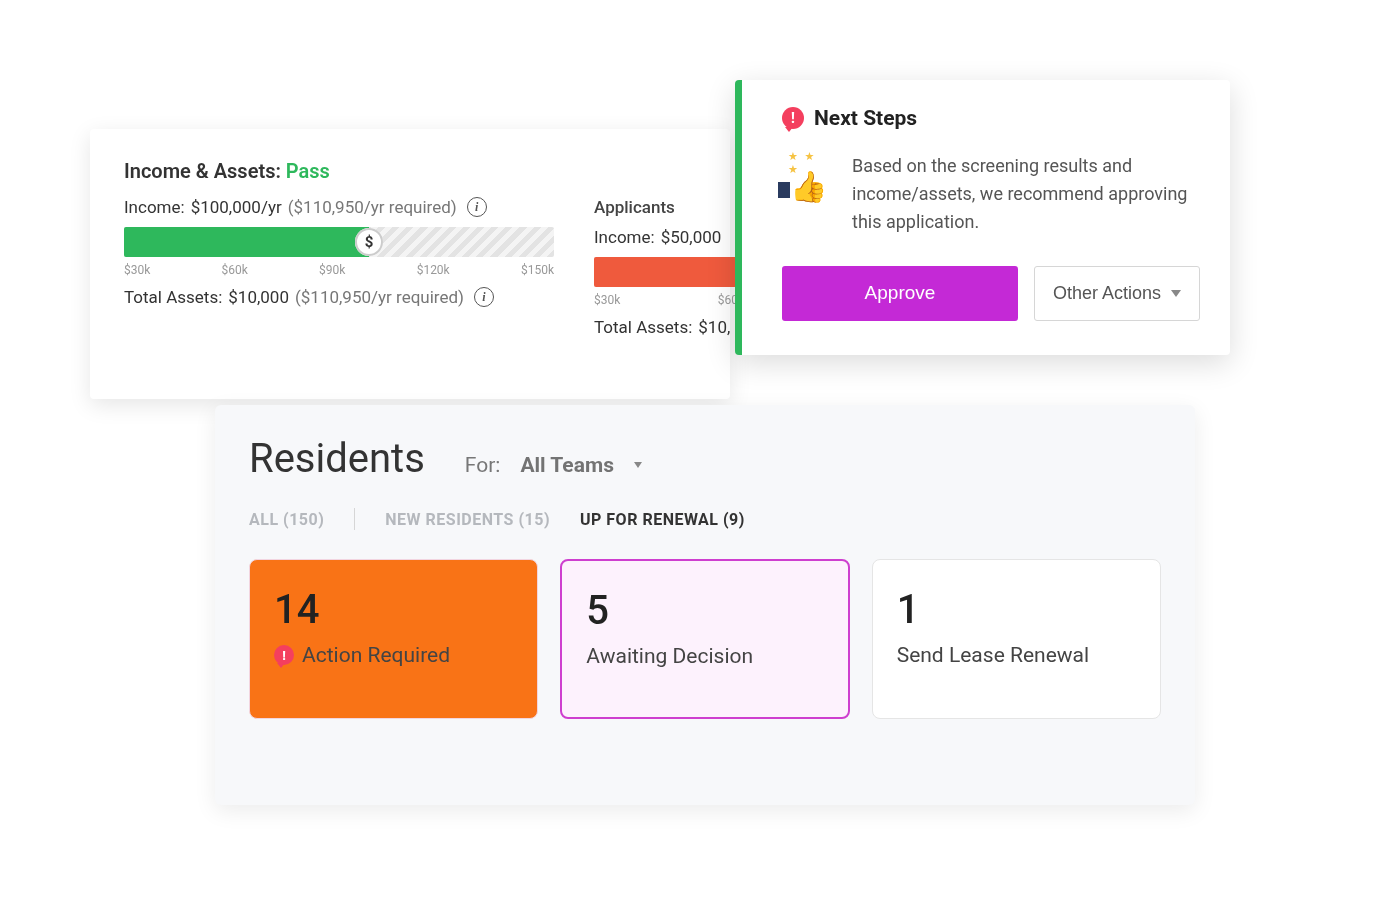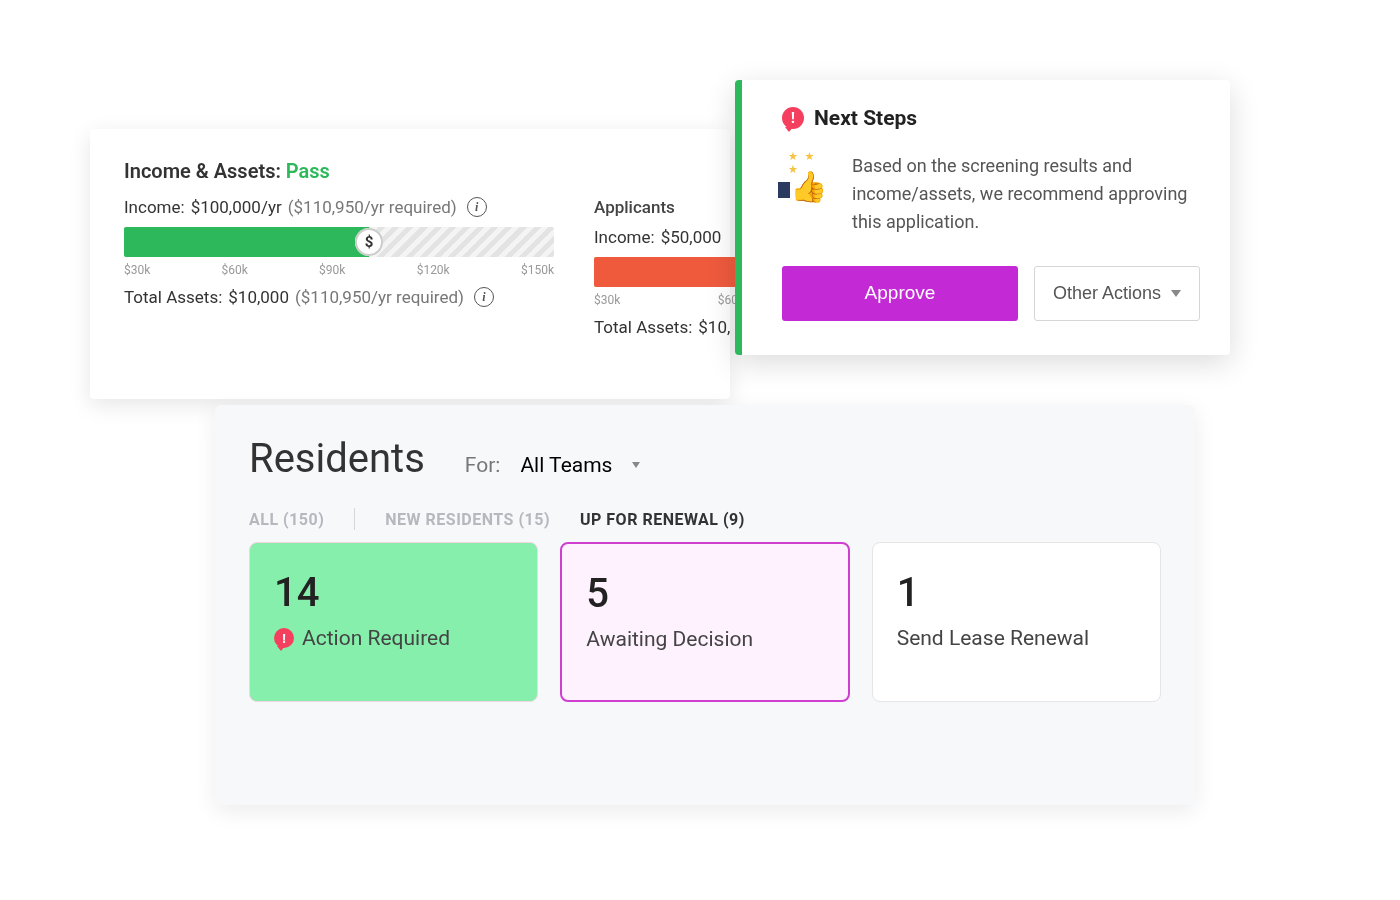--- a/index.html
+++ b/index.html
@@ -118,34 +118,34 @@
     left:215px; top:405px;
     width:980px; height:400px;
     background:#f7f8fa;
     border-radius:6px;
     padding: 30px 34px;
     box-shadow: 0 6px 22px rgba(0,0,0,0.08);
   }
   .res-head { display:flex; align-items:baseline; gap:40px; margin-bottom:26px;}
   .res-title { font-size:40px; font-weight:400; color:#333; }
   .res-filter { font-size:21px; color:#777; display:flex; align-items:center; gap:20px;}
-  .res-filter .strong { color:#000000; font-weight:400; }
+  .res-filter .strong { color:#737373; font-weight:700; }
   .caret2 { display:inline-block; width:0;height:0;border-left:4px solid transparent;border-right:4px solid transparent;border-top:6px solid #888;}
 
-  .res-tabs { display:flex; gap:30px; align-items:center; font-size:16px; font-weight:700; letter-spacing:.5px; margin-bottom:12px;}
+  .res-tabs { display:flex; gap:30px; align-items:center; font-size:16px; font-weight:700; letter-spacing:.5px; margin-bottom:29px;}
   .res-tab { color:#b5b8bd; cursor:pointer; text-transform:uppercase;}
   .res-tab.active { color:#333; }
   .tab-sep { width:1px; height:22px; background:#d6d6d6; }
 
   .res-cards { display:flex; gap:22px; }
   .stat-card {
     width:295px; height:160px; background:#fff; border:1px solid #e5e5e5;
     border-radius:8px; padding:26px 24px; cursor:pointer;
   }
-  .stat-card.pink { background:#86efac; border-color:#f2d5e0;}
+  .stat-card.pink { background:#f97316; border-color:#f2d5e0;}
   .stat-card.sel { background:#fdf2fd; border:2px solid #ce3fcf; }
   .stat-num { font-size:40px; font-weight:500; color:#222; margin-bottom:10px;}
   .stat-lab { font-size:21px; color:#444; display:flex; align-items:center; gap:8px;}
   .stat-lab .alert-ic { width:20px;height:20px; font-size:13px;}
 </style>
 </head>
 <body>
 
 <div class="income-card">
   <div class="income-title">

